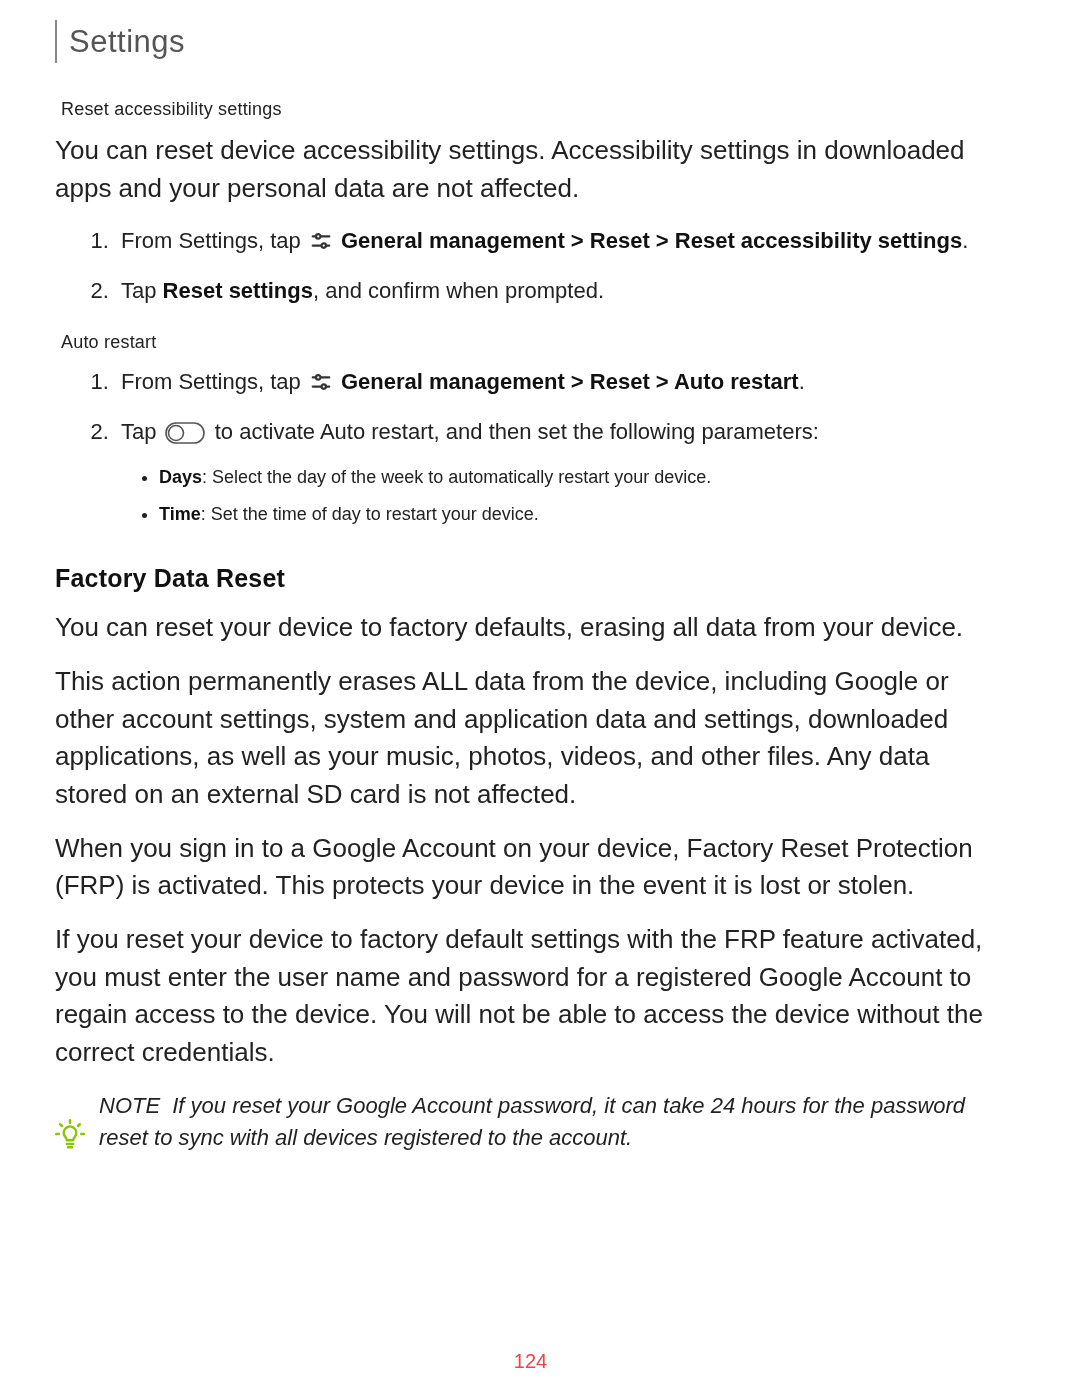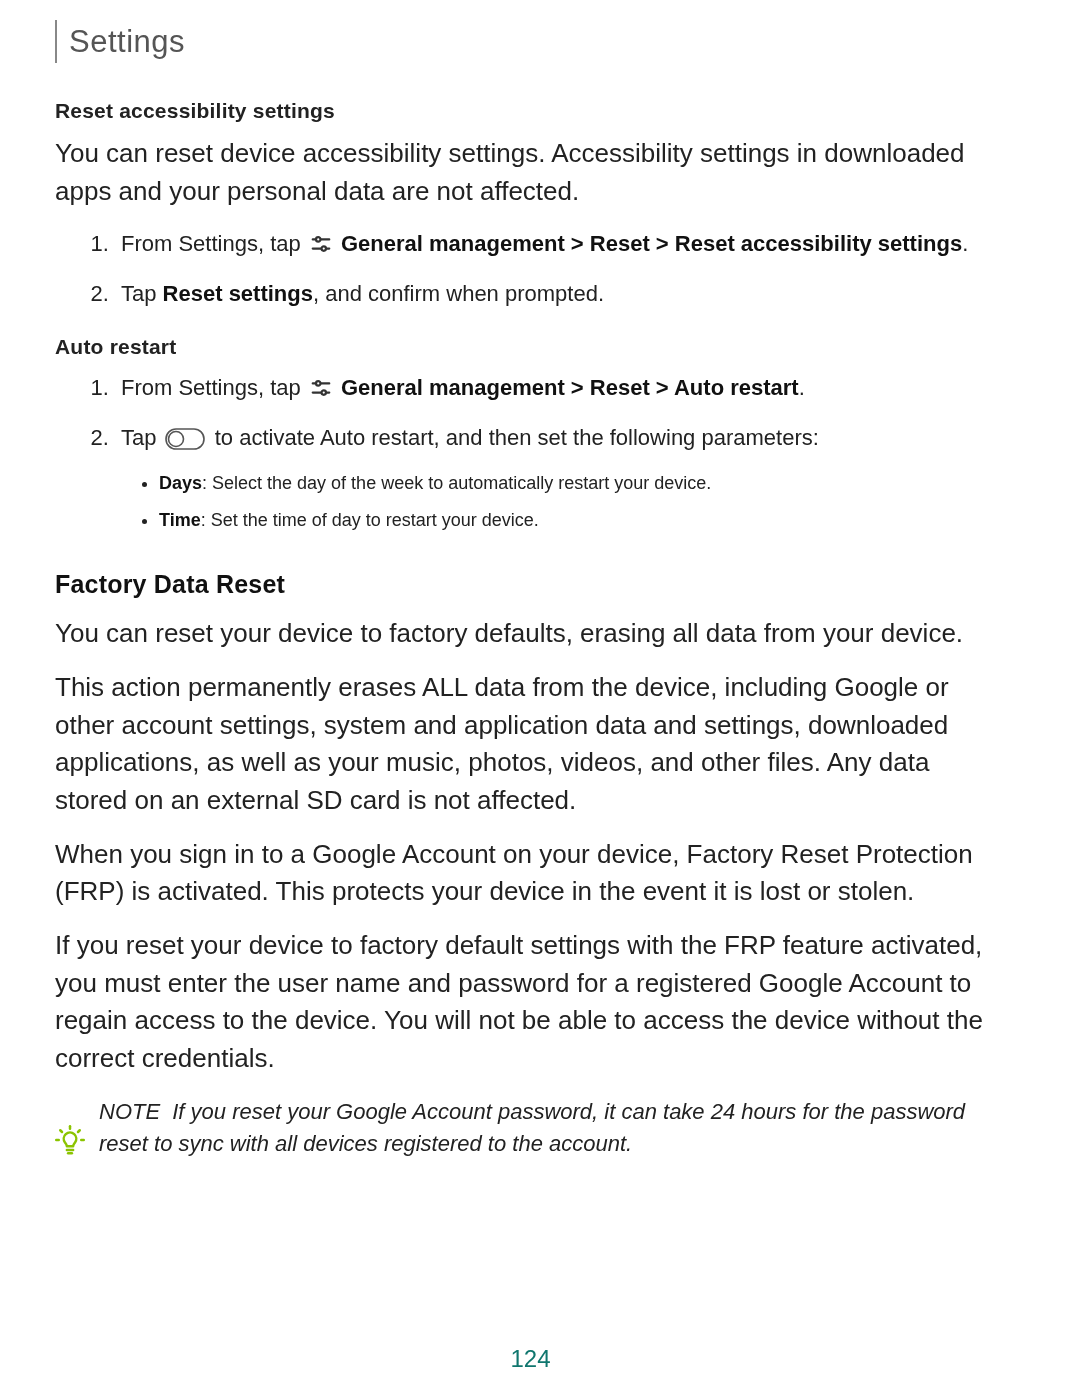--- a/index.html
+++ b/index.html
@@ -20,24 +20,24 @@
     font-size: 31px;
     font-weight: 300;
     letter-spacing: 0.5px;
     color: #555;
     border-left: 2px solid #888;
     padding-left: 12px;
     margin: 0 0 36px 0;
     line-height: 1.4;
   }
   h3 {
-    font-size: 21px;
-    font-weight: 700;
+    font-size: 18px;
+    font-weight: 400;
     letter-spacing: 0.2px;
-    margin: 24px 0 12px 0;
+    margin: 24px 0 12px 6px;
     color: #222;
   }
   h2 {
     font-size: 25px;
     font-weight: 700;
     letter-spacing: 0.2px;
     margin: 36px 0 16px 0;
     color: #111;
   }
   p.body {
@@ -98,22 +98,22 @@
     font-weight: 400;
     color: #222;
     margin-right: 6px;
   }
   .page-number {
     position: absolute;
     bottom: 24px;
     left: 0;
     width: 100%;
     text-align: center;
-    font-size: 24px;
-    color: #0f766e;
+    font-size: 20px;
+    color: #ef4444;
   }
 </style>
 </head>
 <body>
 
 <div class="page">
 
   <div class="doc-title">Settings</div>
 
   <h3>Reset accessibility settings</h3>

